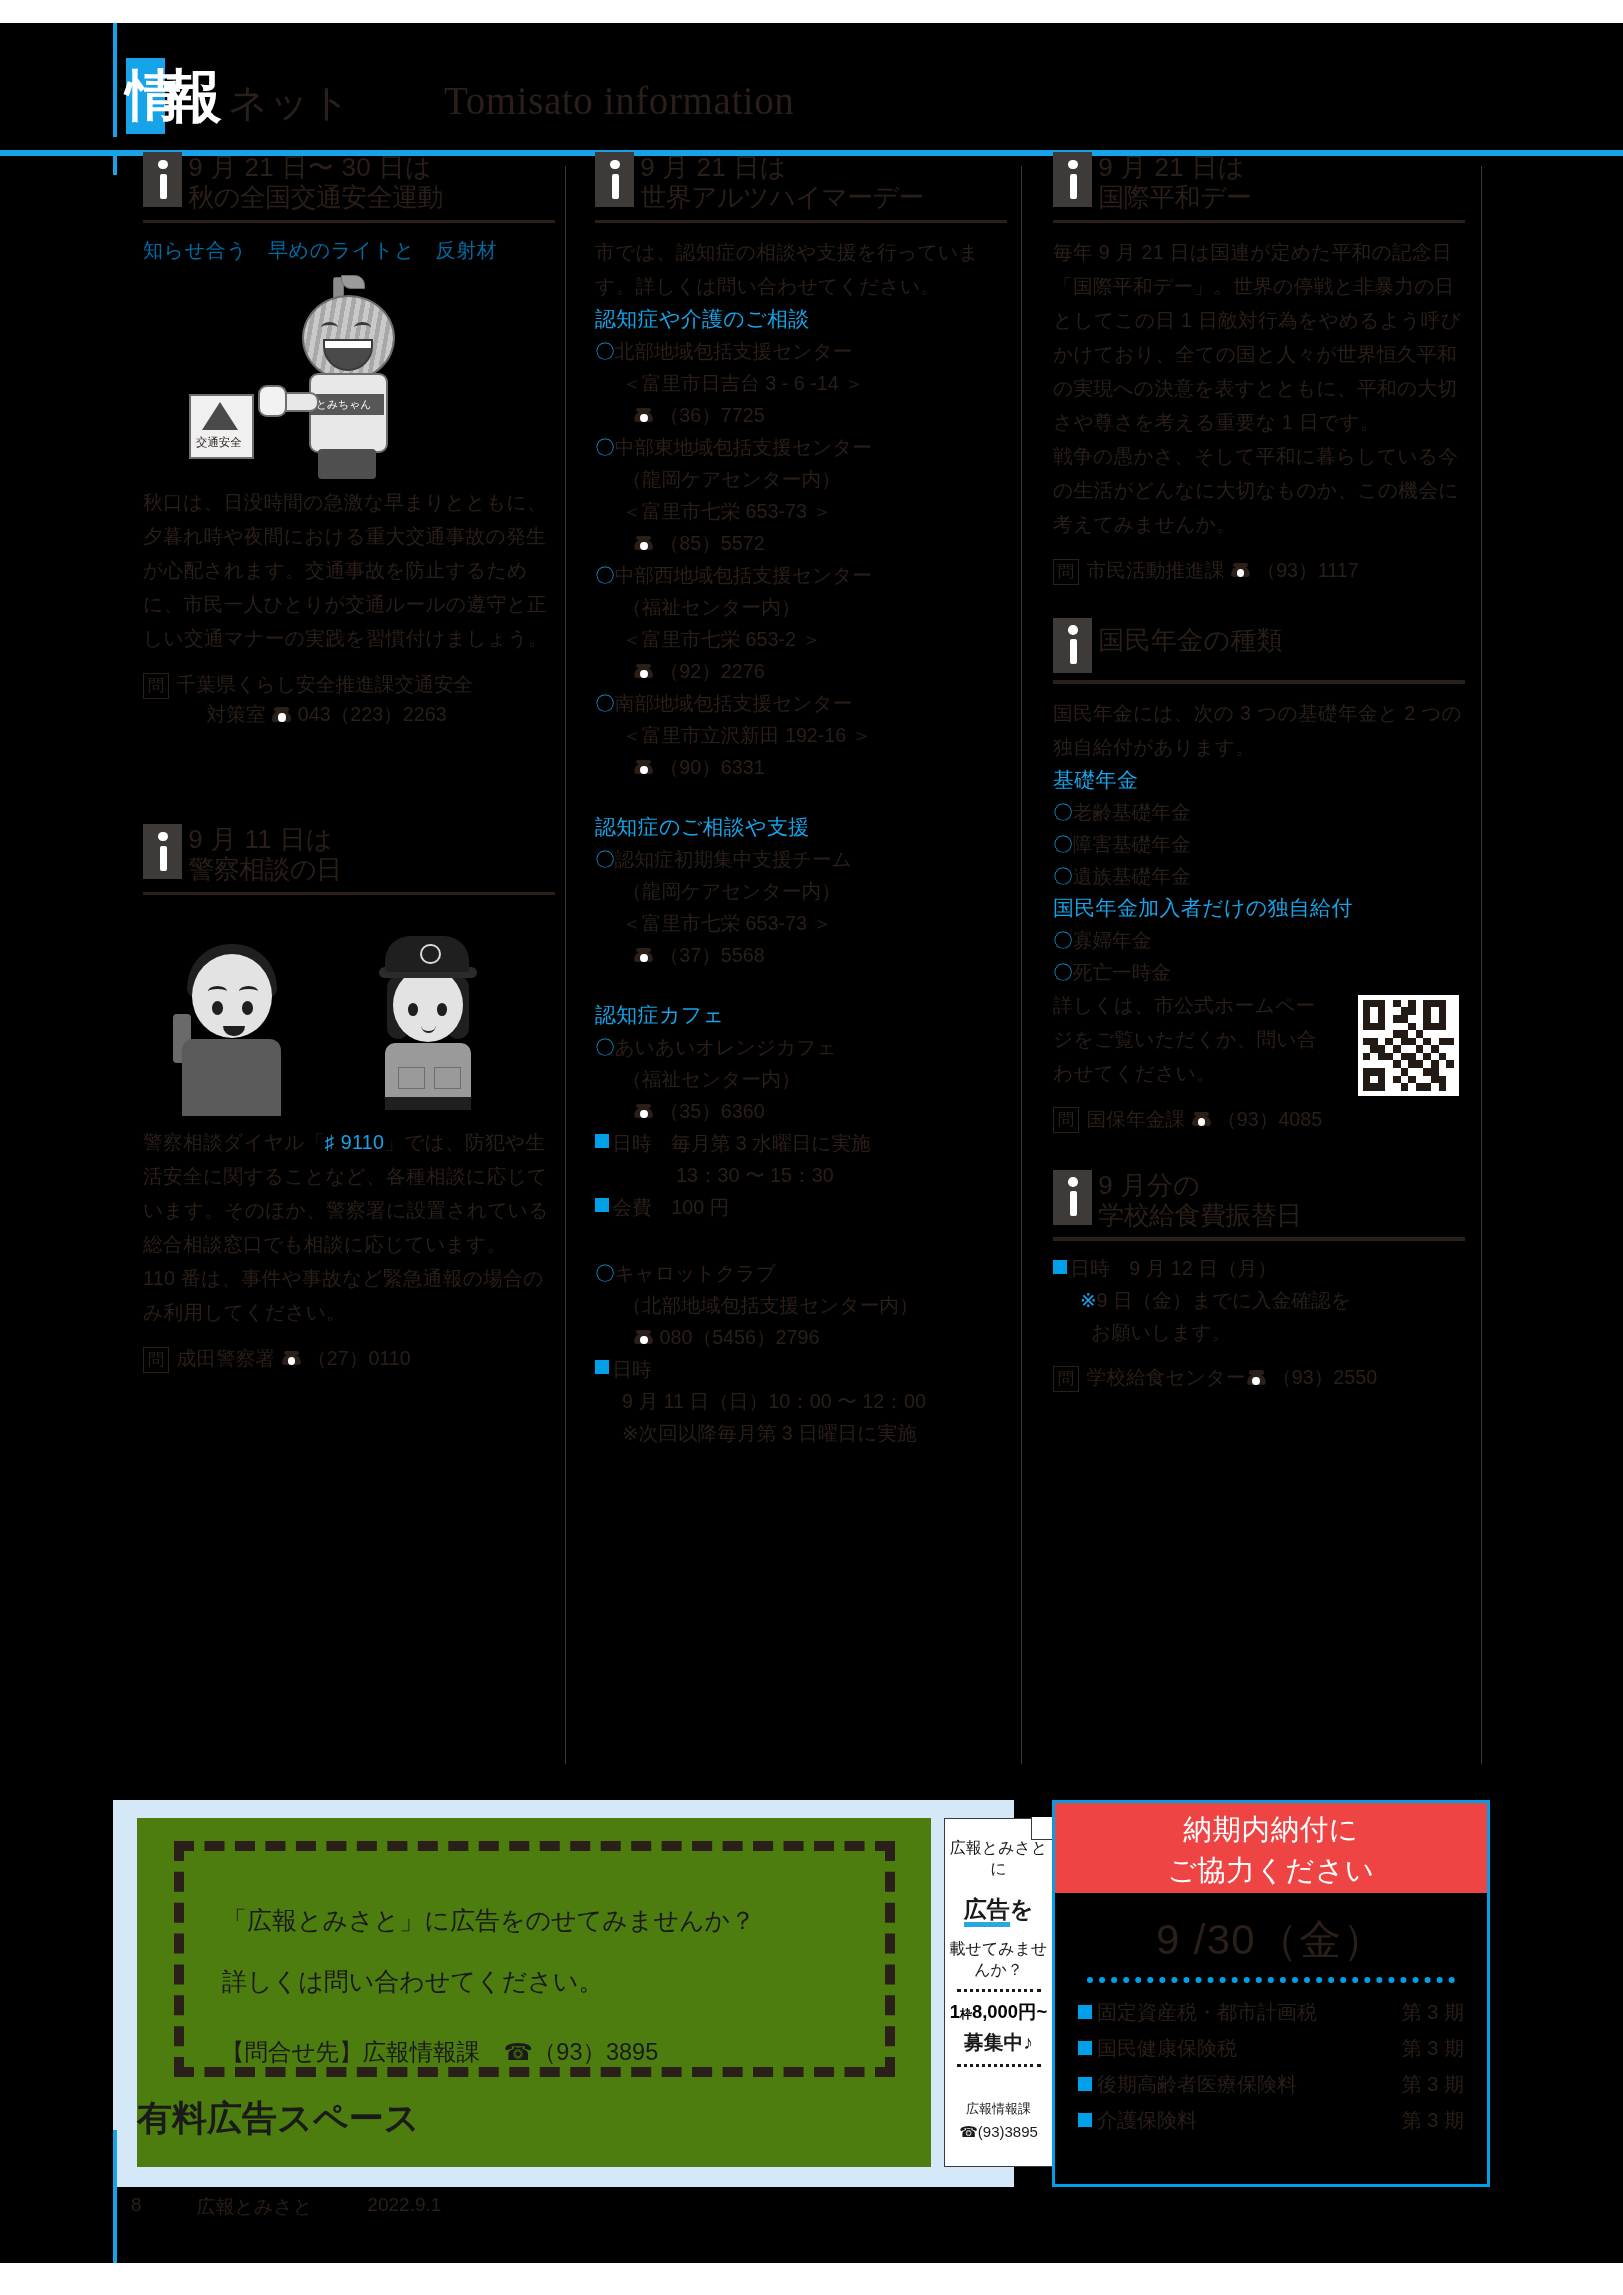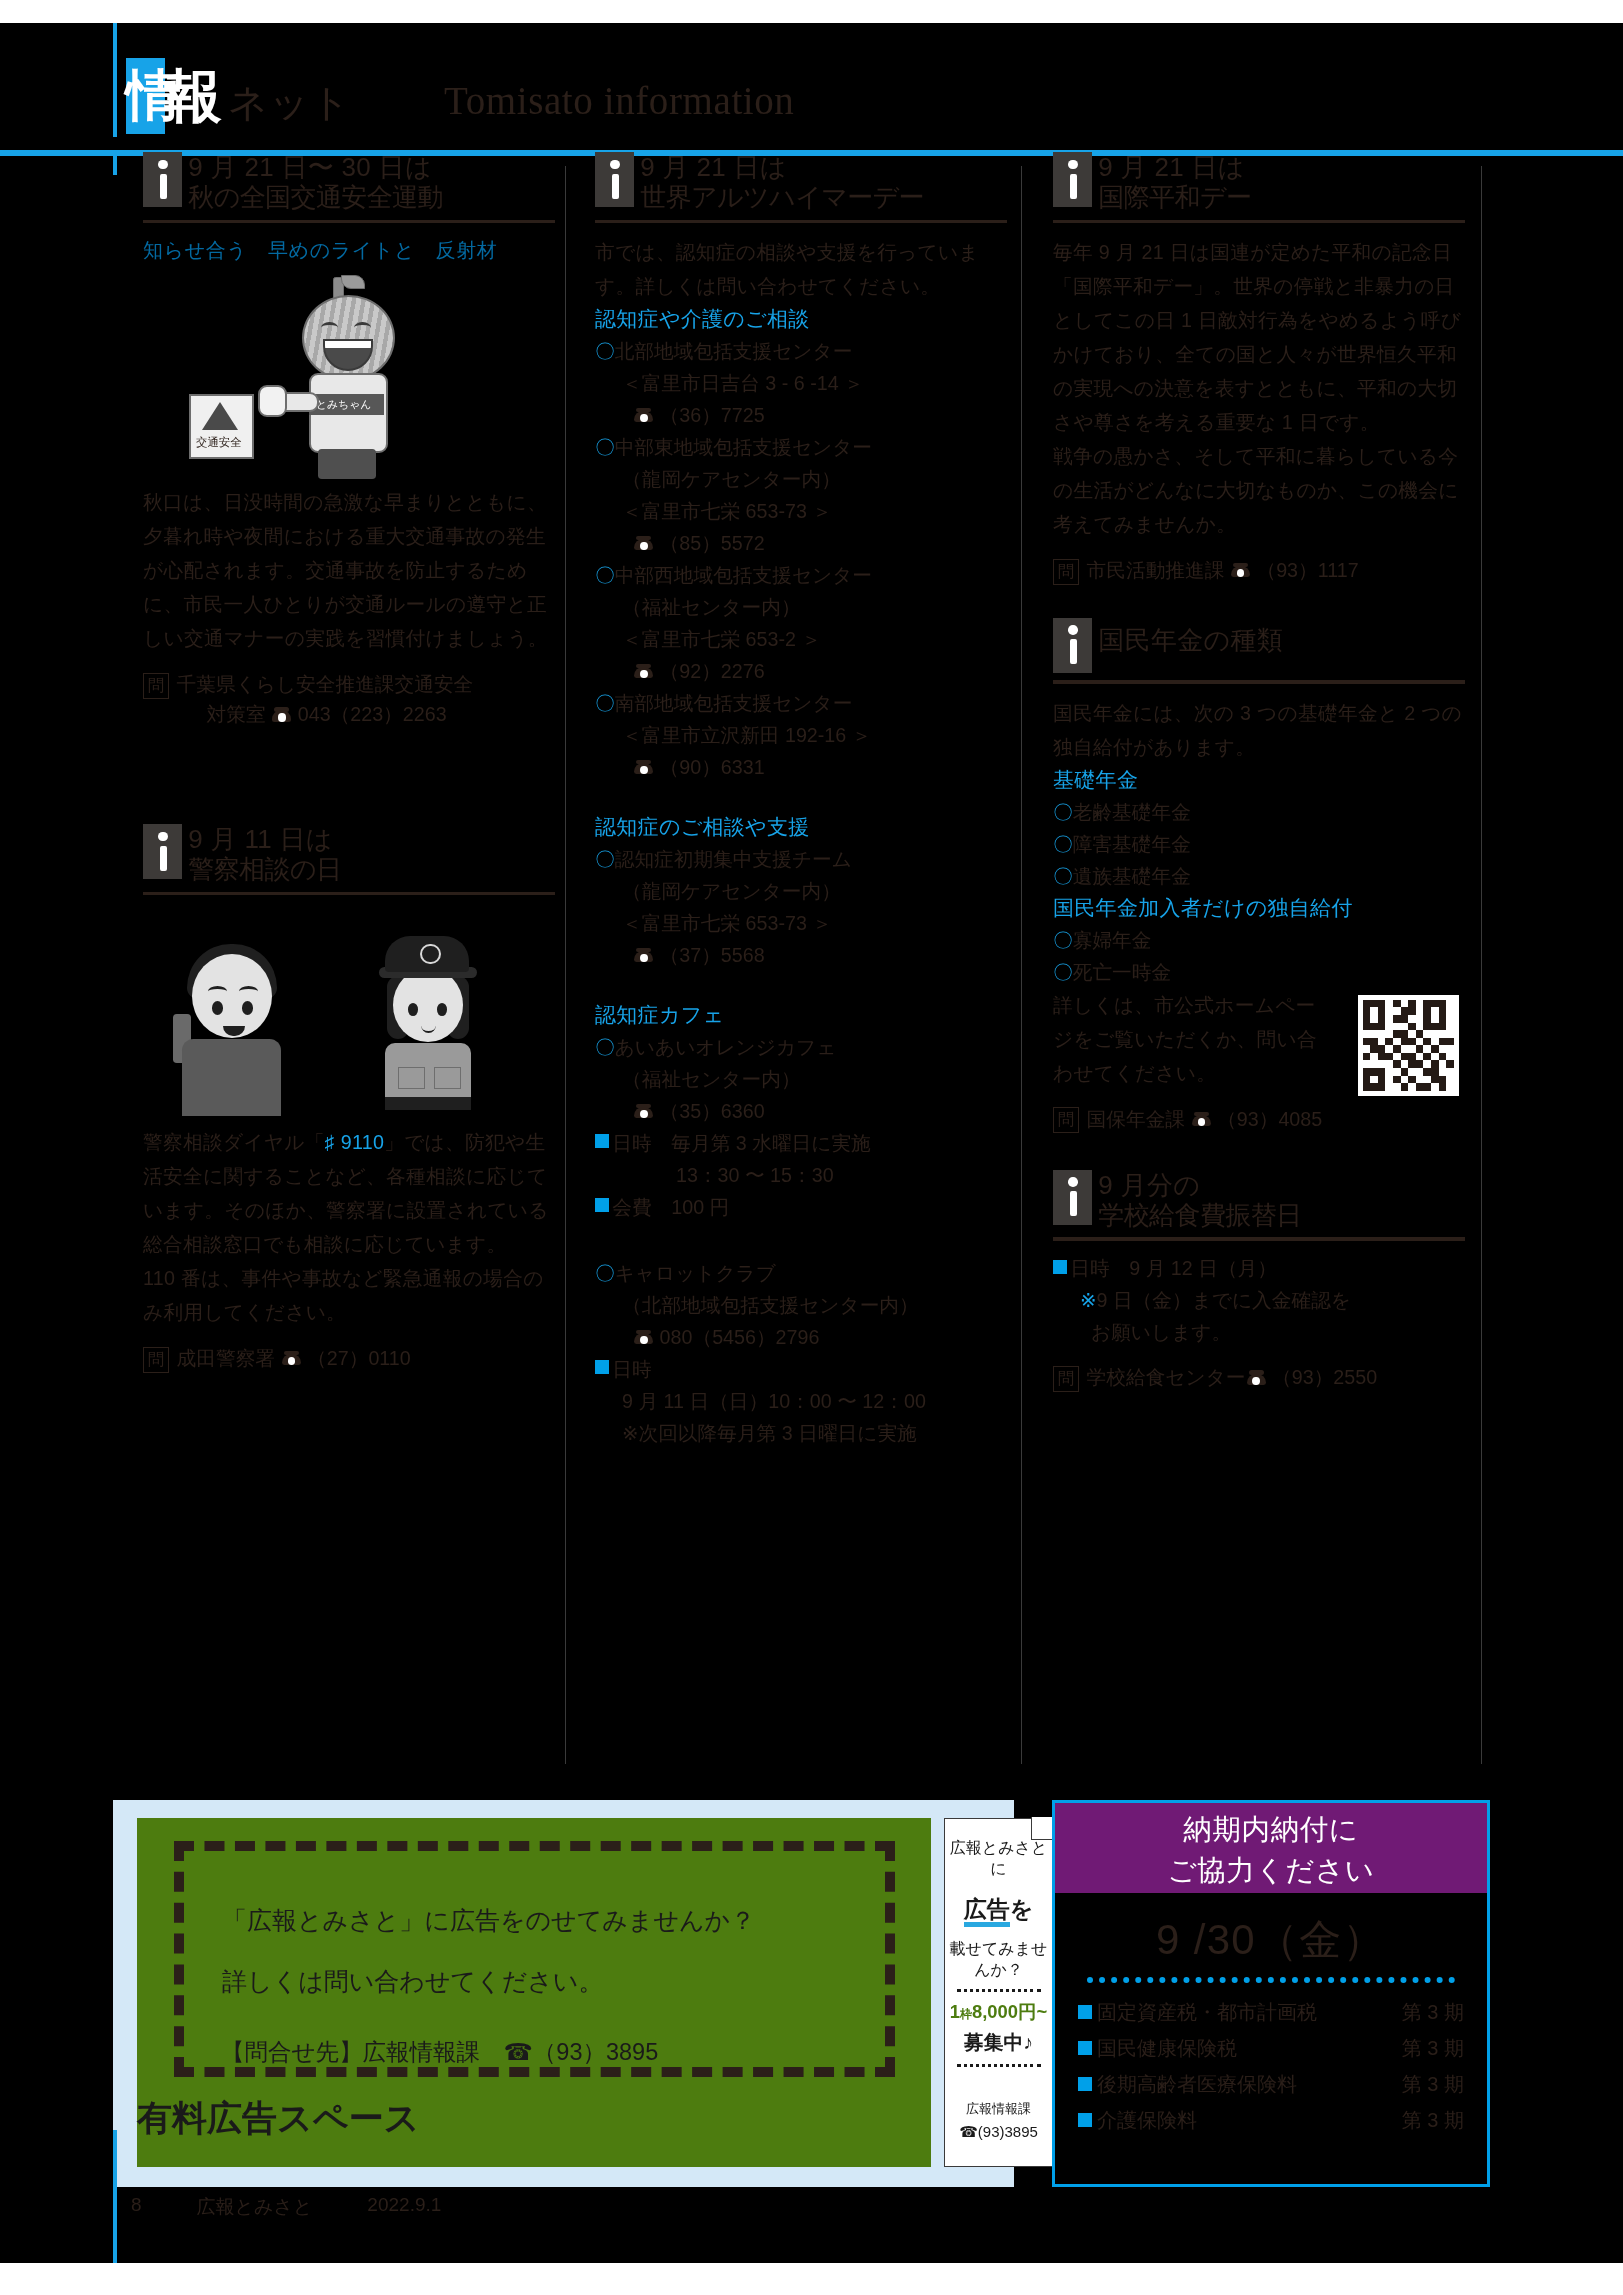--- a/index.html
+++ b/index.html
@@ -184,29 +184,29 @@
   .adside .fold{
     position:absolute;right:-1.9px;top:-1.9px;width:21.6px;height:21.6px;
     background:#ffffff;border-left:1.9px solid #3a3a3a;border-bottom:1.9px solid #3a3a3a;
     transform:skewX(0deg);
   }
   .as1{margin-top:19px;font-size:16px;color:#1a1a1a;}
   .as2{margin-top:14px;font-size:23px;color:#1a1a1a;font-weight:bold;}
   .as2 u{text-decoration:none;border-bottom:5.7px solid #29a8e0;}
   .as3{margin-top:14px;font-size:16px;color:#1a1a1a;}
   .asdot{margin:7.6px auto;width:84px;border-top:3.8px dotted #1a1a1a;}
-  .as4{margin-top:6px;font-size:18.4px;color:#4d7c0f;font-weight:bold;}
+  .as4{margin-top:6px;font-size:18.4px;color:#000000;font-weight:bold;}
   .as4 small{font-size:12px;}
   .as5{margin-top:5px;font-size:19.7px;color:#1a1a1a;font-weight:bold;}
   .as6{margin-top:33px;font-size:13px;color:#1a1a1a;}
   .as7{margin-top:5px;font-size:15px;color:#1a1a1a;}
 
   
   .taxpanel{position:absolute;left:1052px;top:1800px;width:438px;height:387px;border:3.2px solid #00a0e9;box-sizing:border-box;}
-  .tax-head{height:90px;background:#701a75;color:#ffffff;font-size:28.5px;line-height:41px;text-align:center;padding-top:6.3px;box-sizing:border-box;letter-spacing:0.6px;}
+  .tax-head{height:90px;background:#ef4444;color:#ffffff;font-size:28.5px;line-height:41px;text-align:center;padding-top:6.3px;box-sizing:border-box;letter-spacing:0.6px;}
   .tax-date{text-align:center;font-size:42px;line-height:66px;color:#2b1f19;padding-top:14px;letter-spacing:1.3px;}
   .tax-dots{margin:3.8px auto 11.4px auto;width:368px;border-top:6.3px dotted #00a0e9;}
   .tax-rows{padding:0 23px;}
   .tax-row{display:flex;justify-content:space-between;font-size:20px;line-height:36px;color:#2b1f19;}
   .tax-row .nm{display:flex;align-items:center;}
   .tax-row .sq2{width:14px;height:14px;background:#00a0e9;margin-right:5px;}
 
   
   .footer{position:absolute;left:113px;bottom:75px;width:1459px;}
   .foot-vrule{position:absolute;left:113px;bottom:32px;width:4.4px;height:133px;background:#17a3e8;}

